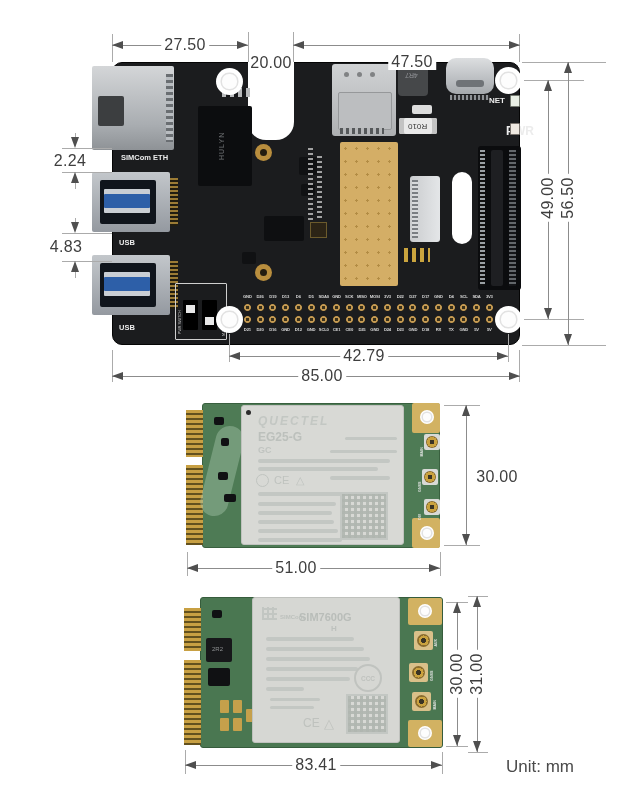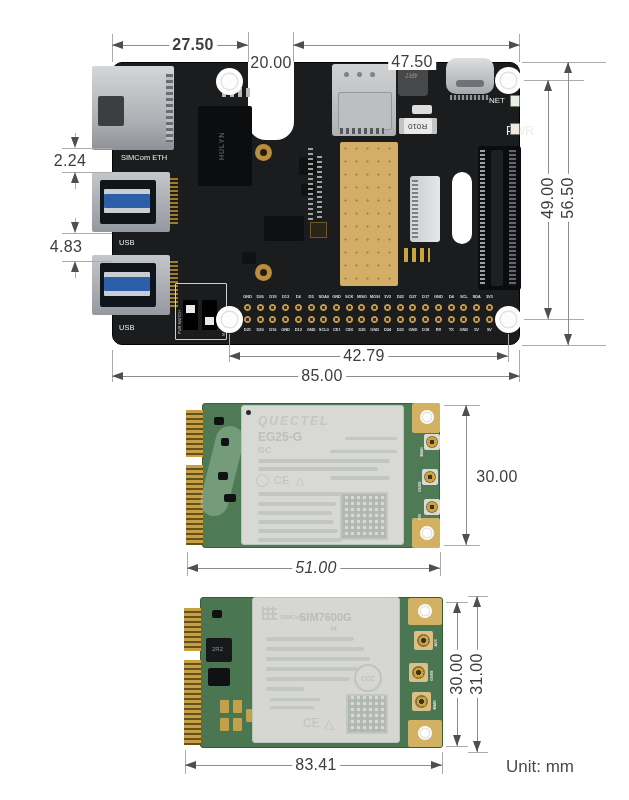--- a/index.html
+++ b/index.html
@@ -11,21 +11,21 @@
   .ex{position:absolute;background:#ababab;}
   .dimt{position:absolute;background:#fff;padding:0 3px;font-size:16px;color:#3e3e3e;
         white-space:nowrap;transform:translate(-50%,-50%);line-height:1;letter-spacing:.3px;}
   .dimt.rot{transform:translate(-50%,-50%) rotate(-90deg);}
   .ar{position:absolute;width:0;height:0;border-style:solid;border-color:transparent;}
   .ar-l{border-width:4px 11px 4px 0;border-right-color:#4f4f4f;}
   .ar-r{border-width:4px 0 4px 11px;border-left-color:#4f4f4f;}
   .ar-u{border-width:0 4px 11px 4px;border-bottom-color:#4f4f4f;}
   .ar-d{border-width:11px 4px 0 4px;border-top-color:#4f4f4f;}
   
-  .silk{color:#ececec;font-weight:normal;position:absolute;line-height:1;}
+  .silk{color:#ececec;font-weight:bold;position:absolute;line-height:1;}
   .vstripes{background:repeating-linear-gradient(180deg,#c8a043 0 3px,#63511e 3px 5px);}
   .goldpin{background:repeating-linear-gradient(180deg,#9b7b35 0 2px,#211d10 2px 4px);}
   .gpio-row{display:flex;position:absolute;}
   .gpio-label{width:12.74px;text-align:center;font-size:4.2px;font-weight:bold;color:#d6d6d6;
               letter-spacing:-.2px;overflow:visible;white-space:nowrap;line-height:1.2;}
   .gpio-pin{width:12.74px;height:9px;display:flex;align-items:center;justify-content:center;}
   .gpio-pin::before{content:'';width:7px;height:7px;border-radius:50%;
      background:radial-gradient(circle,#38301a 0 1.6px,#c59a52 1.8px 3.2px,#7d6229 3.4px);}
   .hole{position:absolute;border-radius:50%;background:#fff;}
   .hole::after{content:'';position:absolute;inset:24%;border-radius:50%;
@@ -226,21 +226,21 @@
       <span class="gpio-label">5V</span>
     </div>
 
   <div class="ex" style="left:112px;top:34px;width:1px;height:28px;"></div>
   <div class="ex" style="left:248px;top:32px;width:1px;height:30px;"></div>
   <div class="ex" style="left:293px;top:32px;width:1px;height:30px;"></div>
   <div class="ex" style="left:519px;top:34px;width:1px;height:28px;"></div>
   <div class="ln" style="left:112px;top:45px;width:136px;height:1px;"></div>
   <div class="ar ar-l" style="left:112px;top:41px;"></div>
   <div class="ar ar-r" style="left:237px;top:41px;"></div>
-  <div class="dimt" style="left:193px;top:45px;font-weight:bold;">27.50</div>
+  <div class="dimt" style="left:185px;top:45px;">27.50</div>
   <div class="ln" style="left:293px;top:45px;width:227px;height:1px;"></div>
   <div class="ar ar-l" style="left:293px;top:41px;"></div>
   <div class="ar ar-r" style="left:509px;top:41px;"></div>
   <div class="dimt" style="left:412px;top:62px;">47.50</div>
   <div class="dimt" style="left:271px;top:63px;background:none;">20.00</div>
 
   <div class="ex" style="left:62px;top:148px;width:50px;height:1px;"></div>
   <div class="ex" style="left:62px;top:172px;width:50px;height:1px;"></div>
   <div class="ex" style="left:75px;top:133px;width:1px;height:6px;"></div>
   <div class="ar ar-d" style="left:71px;top:137px;"></div>
@@ -331,21 +331,21 @@
   <div class="ex" style="left:444px;top:545px;width:36px;height:1px;"></div>
   <div class="ln" style="left:466px;top:405px;width:1px;height:140px;"></div>
   <div class="ar ar-u" style="left:462px;top:405px;"></div>
   <div class="ar ar-d" style="left:462px;top:534px;"></div>
   <div class="dimt" style="left:497px;top:477px;background:none;">30.00</div>
   <div class="ex" style="left:187px;top:552px;width:1px;height:24px;"></div>
   <div class="ex" style="left:440px;top:552px;width:1px;height:24px;"></div>
   <div class="ln" style="left:187px;top:568px;width:253px;height:1px;"></div>
   <div class="ar ar-l" style="left:187px;top:564px;"></div>
   <div class="ar ar-r" style="left:429px;top:564px;"></div>
-  <div class="dimt" style="left:316px;top:568px;font-style:italic;">51.00</div>
+  <div class="dimt" style="left:296px;top:568px;">51.00</div>
 
   <div class="abs" style="left:200px;top:597px;width:243px;height:151px;background:#4a7751;border-radius:3px;border:1px solid #365c3c;box-sizing:border-box;"></div>
   <div class="abs vstripes" style="left:184px;top:608px;width:17px;height:43px;"></div>
   <div class="abs vstripes" style="left:184px;top:660px;width:17px;height:85px;"></div>
   <div class="abs" style="left:408px;top:598px;width:34px;height:27px;background:#d2b262;border-radius:2px;"></div>
   <div class="abs" style="left:408px;top:720px;width:34px;height:27px;background:#d2b262;border-radius:2px;"></div>
   <div class="hole" style="left:418px;top:604px;width:14px;height:14px;"></div>
   <div class="hole" style="left:418px;top:726px;width:14px;height:14px;"></div>
 
   <div class="ic" style="left:206px;top:638px;width:26px;height:24px;background:#17181a;"></div>

